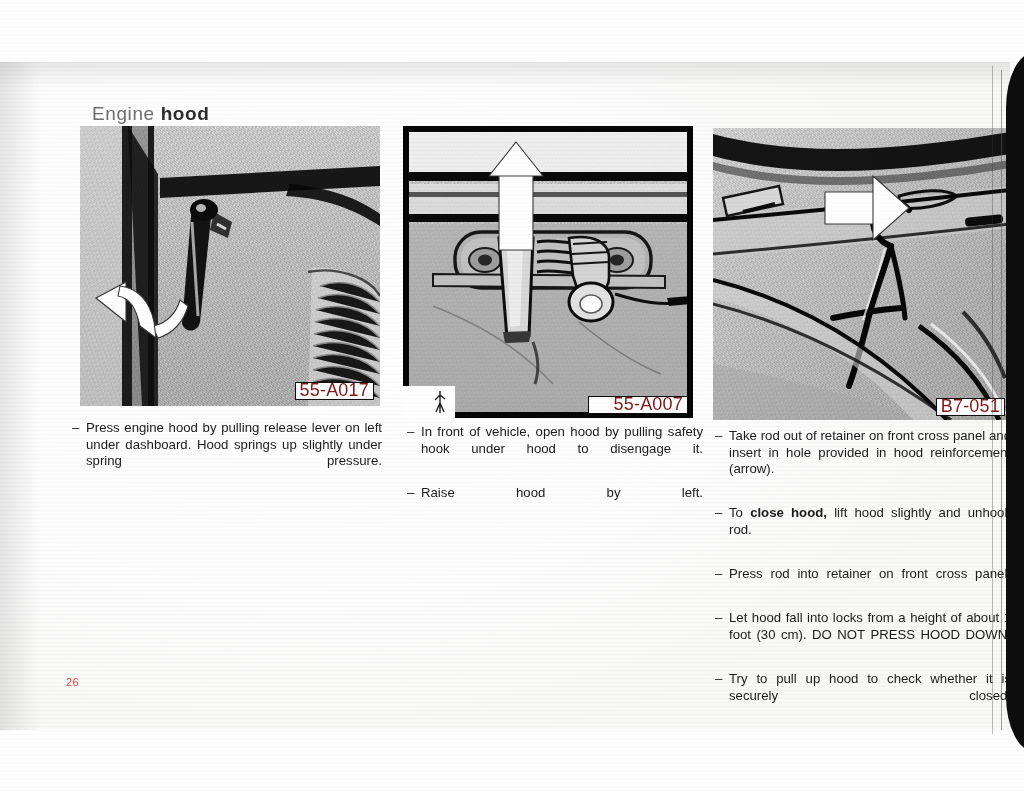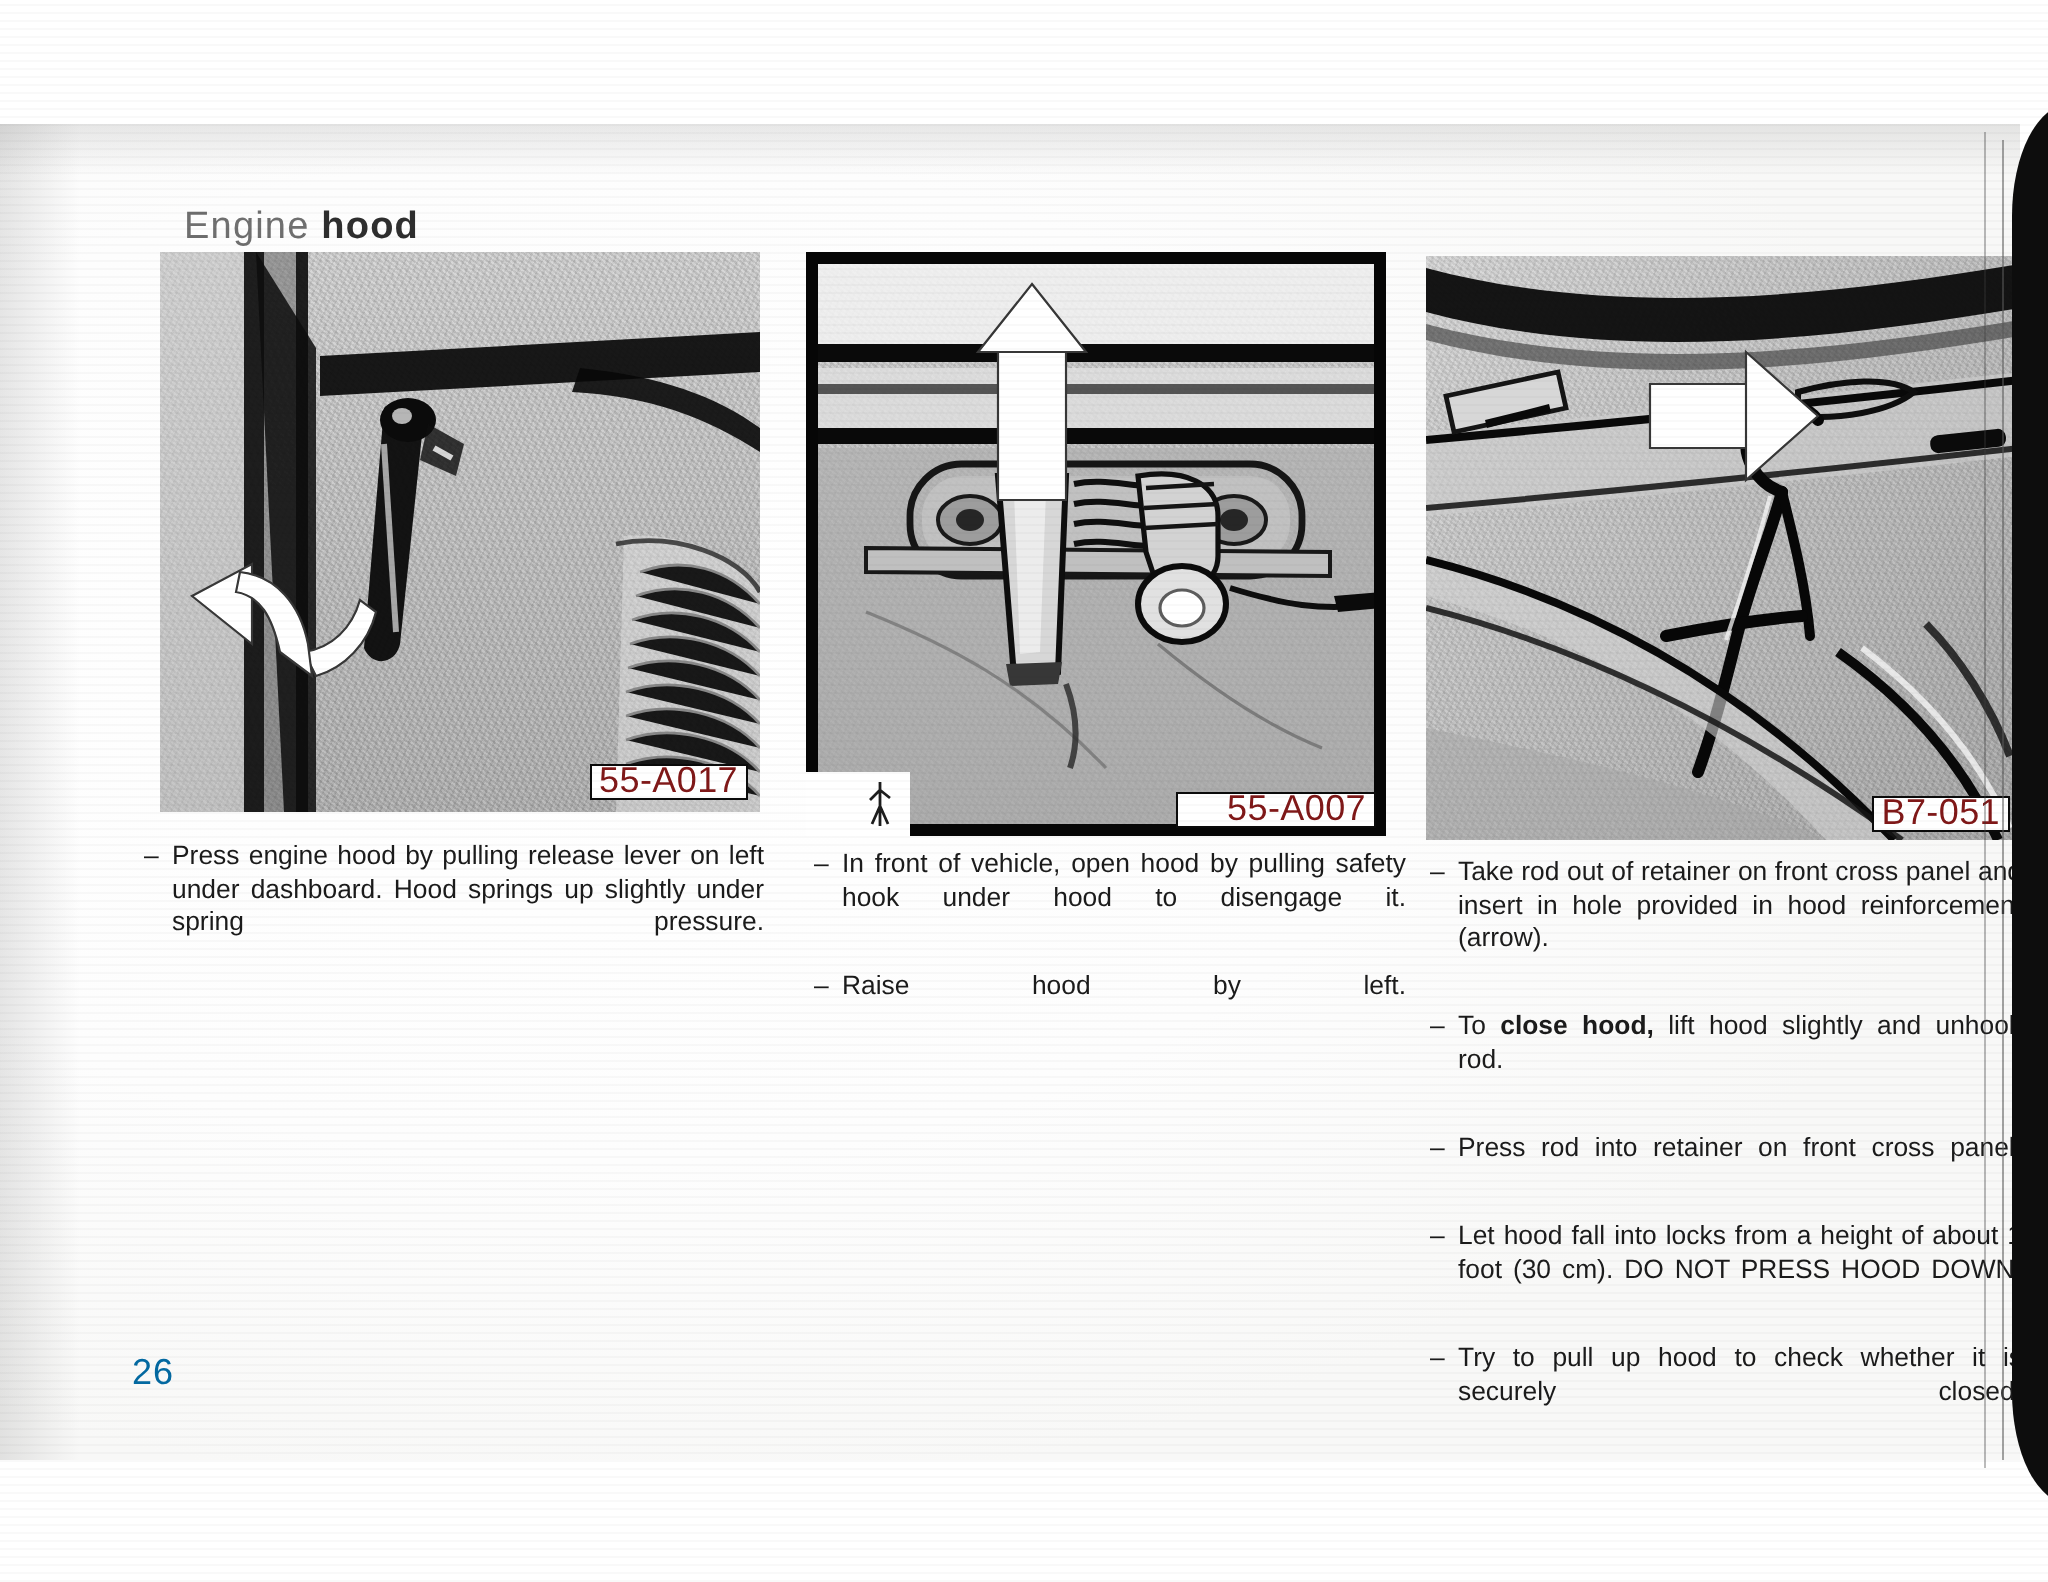--- a/index.html
+++ b/index.html
@@ -198,22 +198,22 @@
     display: inline-block;
     width: 100%;
   }
   .strong { font-weight: 700; margin-top: 44px; }
 
   
   .page-number {
     position: absolute;
     left: 66px;
     top: 676px;
-    font-size: 18px;
-    color: #0369a1;
+    font-size: 11px;
+    color: #ef4444;
     letter-spacing: 0.5px;
   }
 
   
   .speckle {
     position: absolute;
     inset: 0;
     pointer-events: none;
     opacity: 0.05;
     background-image:

